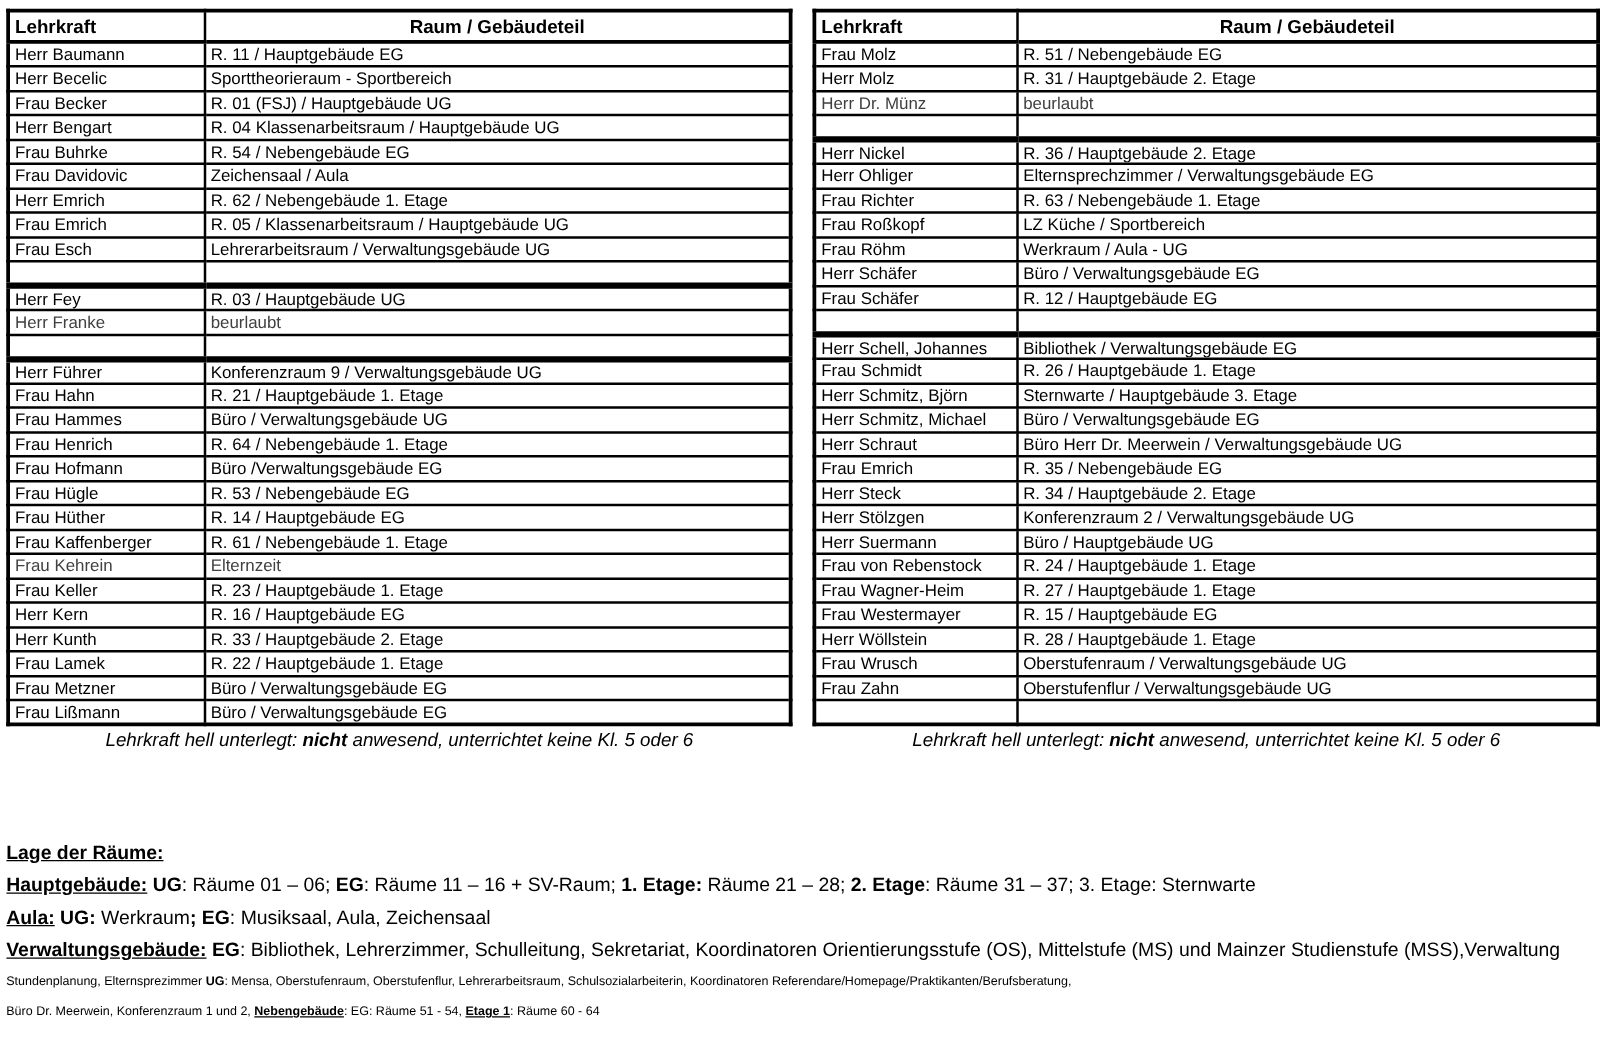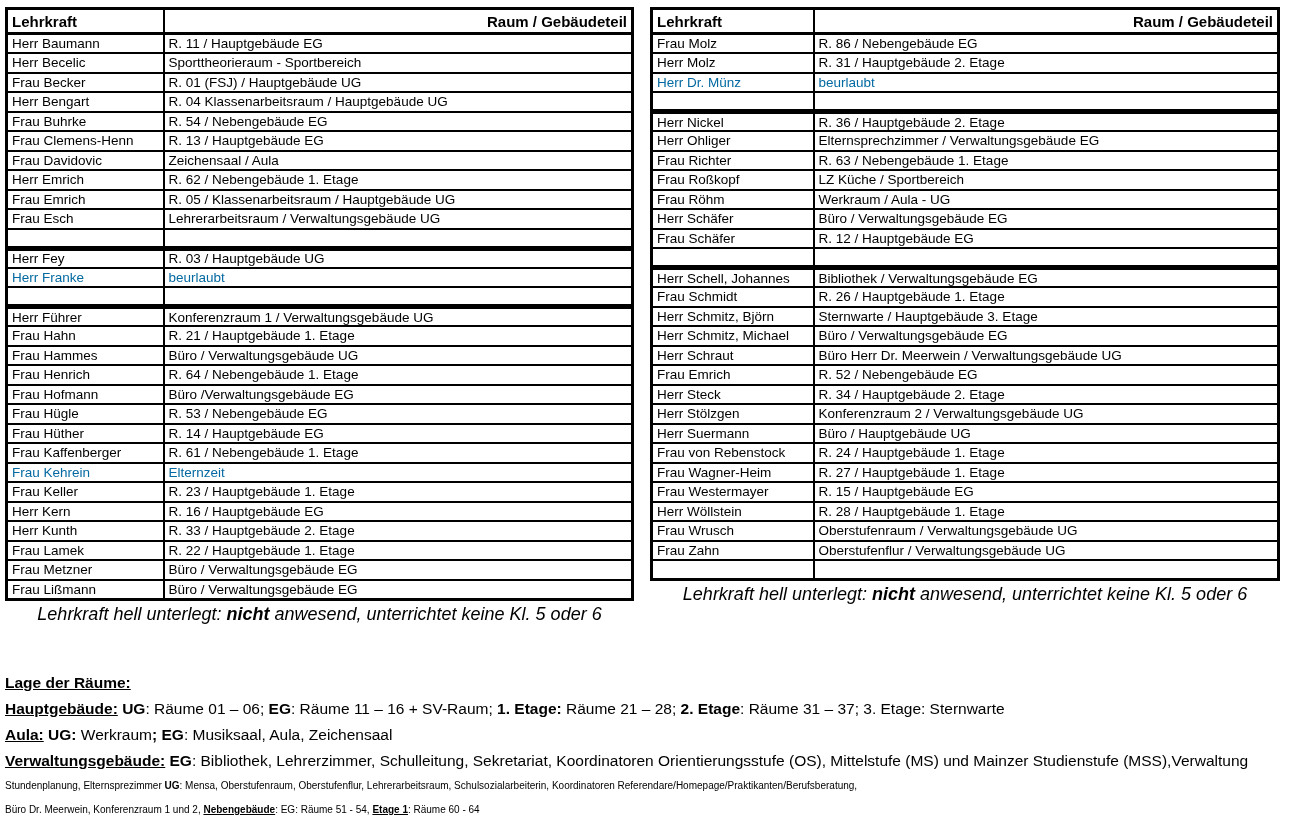--- a/index.html
+++ b/index.html
@@ -33,39 +33,39 @@
     border: 2px solid #000;
     border-bottom: 3px solid #000;
     font-size: 15px;
     font-weight: bold;
     height: 25px;
     padding: 1px 4px;
     white-space: nowrap;
     overflow: hidden;
   }
   th.h-name { text-align: left; }
-  th.h-room { text-align: right; }
+  th.h-room { text-align: center; }
 
   table.teacher-table td {
     border: 2px solid #000;
     font-size: 13.5px;
     height: 19.5px;
     padding: 0 4px;
     white-space: nowrap;
     overflow: hidden;
     vertical-align: middle;
   }
-  tr.row-absent td { color: #0369a1; }
+  tr.row-absent td { color: #404040; }
   tr.row-separator td { border-bottom: 5px solid #000; }
 
   .footnote {
     margin-top: 3px;
     text-align: center;
     font-style: italic;
-    font-size: 18px;
+    font-size: 15px;
     white-space: nowrap;
   }
   .footnote b { font-weight: bold; }
 
   .legend {
     position: absolute; left: 5px; top: 670px;
     width: 1284px;
     overflow: hidden;
   }
   .legend-line { white-space: nowrap; overflow: hidden; }
@@ -108,24 +108,20 @@
             </tr>
             <tr class="row-normal">
               <td>Herr Bengart</td>
               <td>R. 04 Klassenarbeitsraum / Hauptgebäude UG</td>
             </tr>
             <tr class="row-normal">
               <td>Frau Buhrke</td>
               <td>R. 54 / Nebengebäude EG</td>
             </tr>
             <tr class="row-normal">
-              <td>Frau Clemens-Henn</td>
-              <td>R. 13 / Hauptgebäude EG</td>
-            </tr>
-            <tr class="row-normal">
               <td>Frau Davidovic</td>
               <td>Zeichensaal / Aula</td>
             </tr>
             <tr class="row-normal">
               <td>Herr Emrich</td>
               <td>R. 62 / Nebengebäude 1. Etage</td>
             </tr>
             <tr class="row-normal">
               <td>Frau Emrich</td>
               <td>R. 05 / Klassenarbeitsraum / Hauptgebäude UG</td>
@@ -145,21 +141,21 @@
             <tr class="row-absent">
               <td>Herr Franke</td>
               <td>beurlaubt</td>
             </tr>
             <tr class="row-separator">
               <td></td>
               <td></td>
             </tr>
             <tr class="row-normal">
               <td>Herr Führer</td>
-              <td>Konferenzraum 1 / Verwaltungsgebäude UG</td>
+              <td>Konferenzraum 9 / Verwaltungsgebäude UG</td>
             </tr>
             <tr class="row-normal">
               <td>Frau Hahn</td>
               <td>R. 21 / Hauptgebäude 1. Etage</td>
             </tr>
             <tr class="row-normal">
               <td>Frau Hammes</td>
               <td>Büro / Verwaltungsgebäude UG</td>
             </tr>
             <tr class="row-normal">
@@ -223,21 +219,21 @@
           </colgroup>
         <thead>
           <tr>
             <th class="h-name">Lehrkraft</th>
             <th class="h-room">Raum / Gebäudeteil</th>
           </tr>
         </thead>
         <tbody id="tbody-right">
             <tr class="row-normal">
               <td>Frau Molz</td>
-              <td>R. 86 / Nebengebäude EG</td>
+              <td>R. 51 / Nebengebäude EG</td>
             </tr>
             <tr class="row-normal">
               <td>Herr Molz</td>
               <td>R. 31 / Hauptgebäude 2. Etage</td>
             </tr>
             <tr class="row-absent">
               <td>Herr Dr. Münz</td>
               <td>beurlaubt</td>
             </tr>
             <tr class="row-separator">
@@ -291,21 +287,21 @@
             <tr class="row-normal">
               <td>Herr Schmitz, Michael</td>
               <td>Büro / Verwaltungsgebäude EG</td>
             </tr>
             <tr class="row-normal">
               <td>Herr Schraut</td>
               <td>Büro Herr Dr. Meerwein / Verwaltungsgebäude UG</td>
             </tr>
             <tr class="row-normal">
               <td>Frau Emrich</td>
-              <td>R. 52 / Nebengebäude EG</td>
+              <td>R. 35 / Nebengebäude EG</td>
             </tr>
             <tr class="row-normal">
               <td>Herr Steck</td>
               <td>R. 34 / Hauptgebäude 2. Etage</td>
             </tr>
             <tr class="row-normal">
               <td>Herr Stölzgen</td>
               <td>Konferenzraum 2 / Verwaltungsgebäude UG</td>
             </tr>
             <tr class="row-normal">

